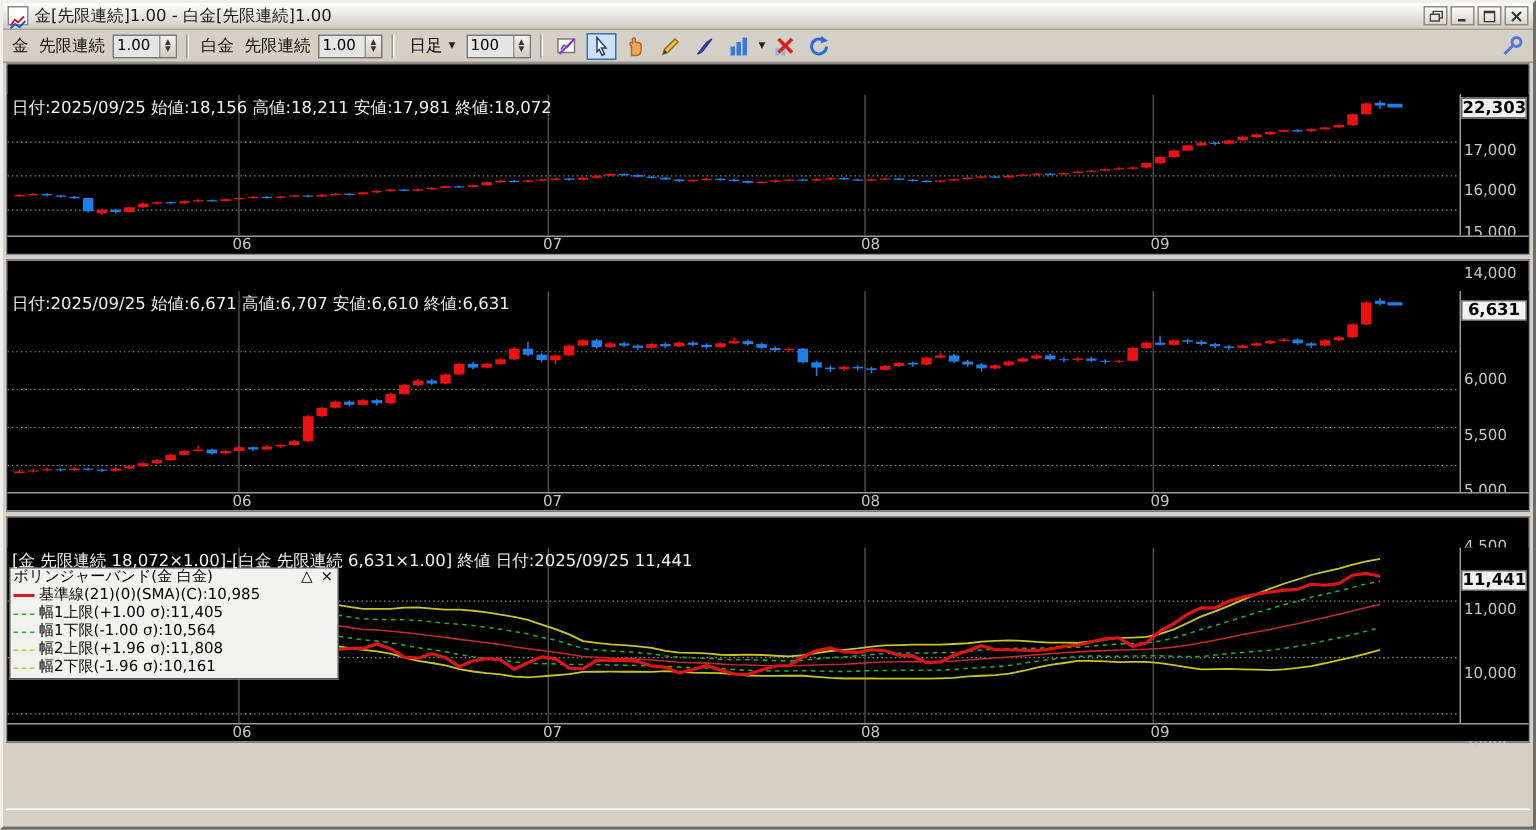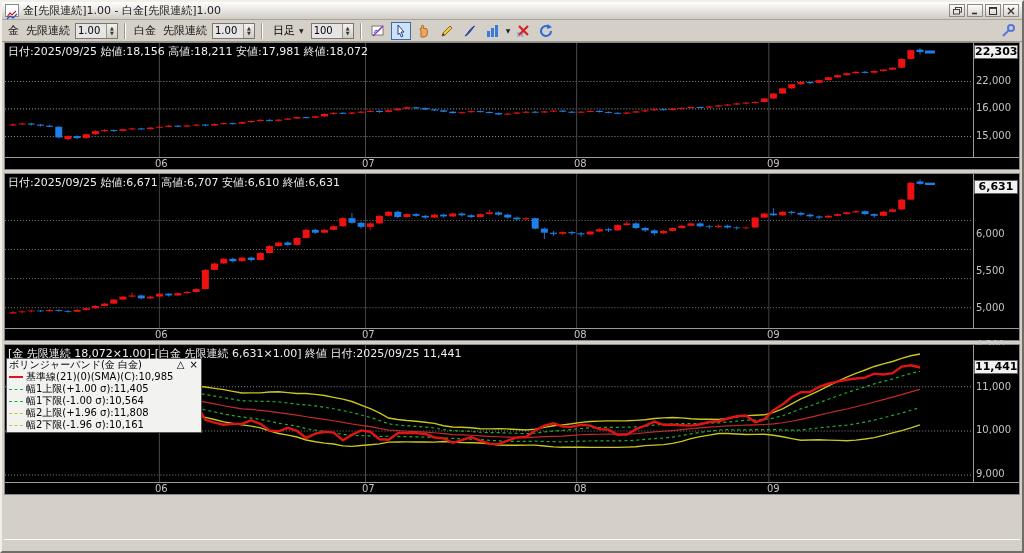--- a/index.html
+++ b/index.html
@@ -28,31 +28,31 @@
         background:#d4d0c8; border:1px solid transparent; }
   .caret { font-size:6px; color:#222; font-style:normal; }
   .tbtn { width:20px; height:18px; display:flex; align-items:center; justify-content:center;
           border:1px solid transparent; }
   .tbtn.active { border:1px solid #3a6ea5; background:#cde2f6; }
   .tb-right { margin-left:auto; }
   
   .charts { position:absolute; left:2px; right:2px; top:40px; height:497px; display:flex;
             flex-direction:column; gap:3px; background:#d4d0c8; }
   .panel { background:#000; border:1px solid #8a8a8a; display:flex; flex-direction:column; }
-  .plot-row { flex:1; display:flex; min-height:0; }
+  .plot-row { flex:1; display:flex; min-height:0;margin-top:20px; }
   .plot-wrap { flex:1; position:relative; background:#000; border-right:1px solid #9a9a9a; }
   .plot { position:absolute; left:0; top:0; width:100%; height:100%; }
   .yaxis { width:45px; position:relative; background:#000; }
   .ytick { position:absolute; left:2px; font-size:10px; line-height:11px; color:#c4c4c4; white-space:nowrap; }
   .ptag { position:absolute; left:0; right:1px; text-align:center; background:#f2f2f2; color:#000;
           border:1px solid #666; font-size:11px; line-height:12px; font-weight:bold; }
   .xaxis { height:12px; position:relative; background:#000; border-top:1px solid #9a9a9a; }
   .xaxis span { position:absolute; top:0; font-size:10px; line-height:11px; color:#c4c4c4; }
   .info-line { position:absolute; left:3px; top:1px; font-size:11px; color:#efefef; white-space:nowrap; z-index:3; }
-  .legend { position:absolute; left:1px; top:13px; width:196px; background:#f2f2f1; border:1px solid #555;
+  .legend { position:absolute; left:1px; top:13px; width:220px; background:#f2f2f1; border:1px solid #555;
             z-index:2; font-size:10px; color:#000; padding:0 2px 1px 2px; }
   .lg-title { display:flex; justify-content:space-between; line-height:12px; white-space:nowrap; }
   .lg-ctl { letter-spacing:1px; }
   .lg-row { line-height:12px; white-space:nowrap; display:flex; align-items:center; }
   .sw { display:inline-block; width:14px; margin-right:3px; flex:0 0 auto; }
   .statusbar { position:absolute; left:2px; right:2px; bottom:0; height:12px; background:#d4d0c8;
                border-top:1px solid #ffffff; }
 </style>
 </head>
 <body>
@@ -399,21 +399,21 @@
                 <line x1="909.5999999999999" y1="6.5" x2="909.5999999999999" y2="16.3" stroke="#ee1111" stroke-width="1"></line>
                 <rect x="906.1" y="7.1" width="7" height="8.7" fill="#ee1111"></rect>
                 <line x1="918.8" y1="5.1" x2="918.8" y2="11.4" stroke="#1e7fe8" stroke-width="1"></line>
                 <rect x="915.3" y="6.6" width="7" height="2.3" fill="#1e7fe8"></rect>
                 <line x1="923.8" y1="8.9" x2="933.8" y2="8.9" stroke="#1e7fe8" stroke-width="3"></line>
               </g>
             </svg>
           <div class="info-line">日付:2025/09/25 始値:18,156 高値:18,211 安値:17,981 終値:18,072</div>
         </div>
         <div class="yaxis">
-            <span class="ytick" style="top:32.1px">22,000</span>
+            <span class="ytick" style="top:32.1px">17,000</span>
             <span class="ytick" style="top:59.3px">16,000</span>
             <span class="ytick" style="top:86.6px">15,000</span>
             <span class="ytick" style="top:113.8px">14,000</span>
             <span class="ptag" style="top:1.9px">22,303</span>
           </div>
       </div>
       <div class="xaxis">
           <span style="left:150px">06</span>
           <span style="left:357px">07</span>
           <span style="left:569px">08</span>

